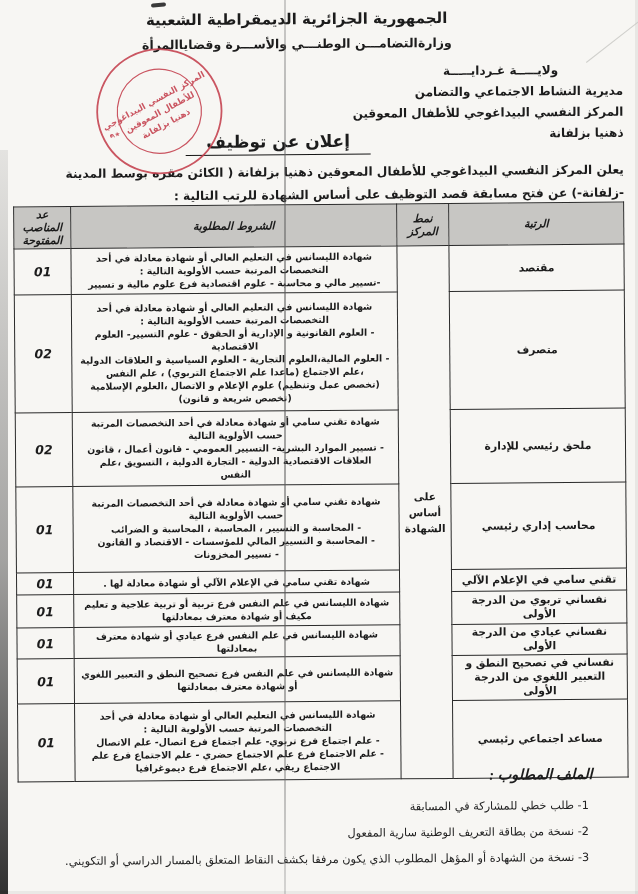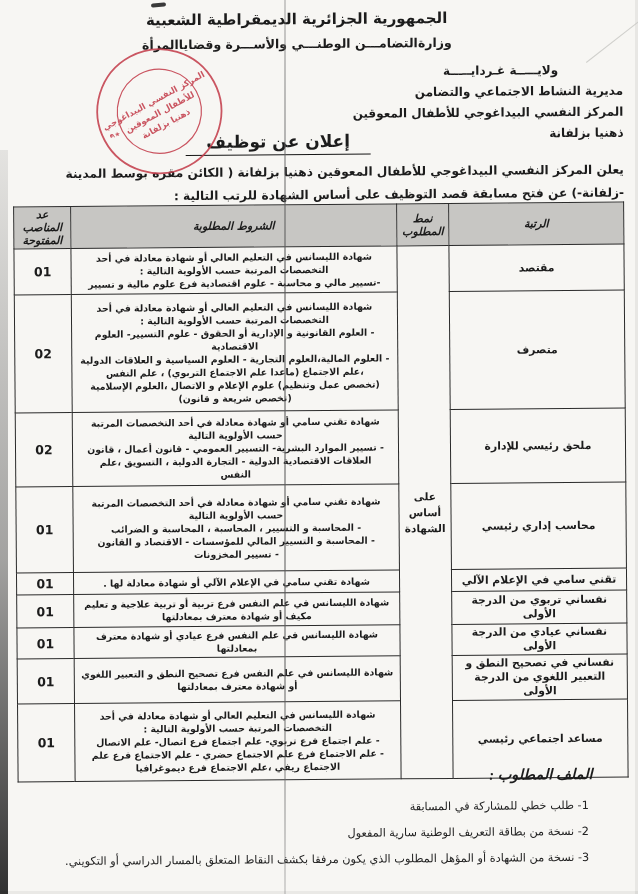--- a/index.html
+++ b/index.html
@@ -45,21 +45,21 @@
     border-collapse:collapse;table-layout:fixed;}
   table.jobs col.c-rank{width:175px;}
   table.jobs col.c-mode{width:52px;}
   table.jobs col.c-cond{width:326px;}
   table.jobs col.c-count{width:57px;}
   table.jobs th,table.jobs td{border:1.2px solid #2b2b2b;padding:1px 3px;vertical-align:middle;overflow:hidden;}
   table.jobs th{background:#c7c6c3;font-size:11px;font-style:italic;font-weight:bold;
     text-align:center;line-height:13px;height:30px;}
   td.cond{font-size:9.4px;font-weight:bold;line-height:13px;text-align:center;}
   td.rank{font-size:10.8px;font-weight:bold;text-align:center;line-height:14px;}
-  td.count{font-size:12.5px;font-weight:bold;text-align:center;}
+  td.count{font-size:12.5px;font-weight:bold;font-style:italic;text-align:center;}
   td.mode{font-size:10.5px;font-weight:bold;text-align:center;line-height:16px;}
   tr.r1{height:46px;} tr.r2{height:118px;} tr.r3{height:74px;} tr.r4{height:86px;}
   tr.r5{height:22px;} tr.r6{height:33px;} tr.r7{height:28px;} tr.r8{height:32px;}
   tr.r9{height:78px;}
 
   
   .file-title{position:absolute;top:768px;right:48px;font-size:14.5px;font-weight:bold;font-style:italic;font-family:Liberation Serif, serif;}
   .file-list{position:absolute;top:800px;right:52px;text-align:right;font-size:11.3px;line-height:15px;color:#222;}
   .file-list .item{margin-bottom:11px;white-space:nowrap;}
 </style>
@@ -104,21 +104,21 @@
       <colgroup>
         <col class="c-rank">
           <col class="c-mode">
           <col class="c-cond">
           <col class="c-count">
       </colgroup>
       <thead>
         <tr>
           <th class="pre">الرتبة</th>
           <th class="pre">نمط
-المطلوب</th>
+المركز</th>
           <th class="pre">الشروط المطلوبة</th>
           <th class="pre">عد المناصب
 المفتوحة</th>
         </tr>
       </thead>
       <tbody>
         <tr class="r1">
           <td class="rank pre">مقتصد</td>
           <td class="mode pre" rowspan="9">على
 أساس

